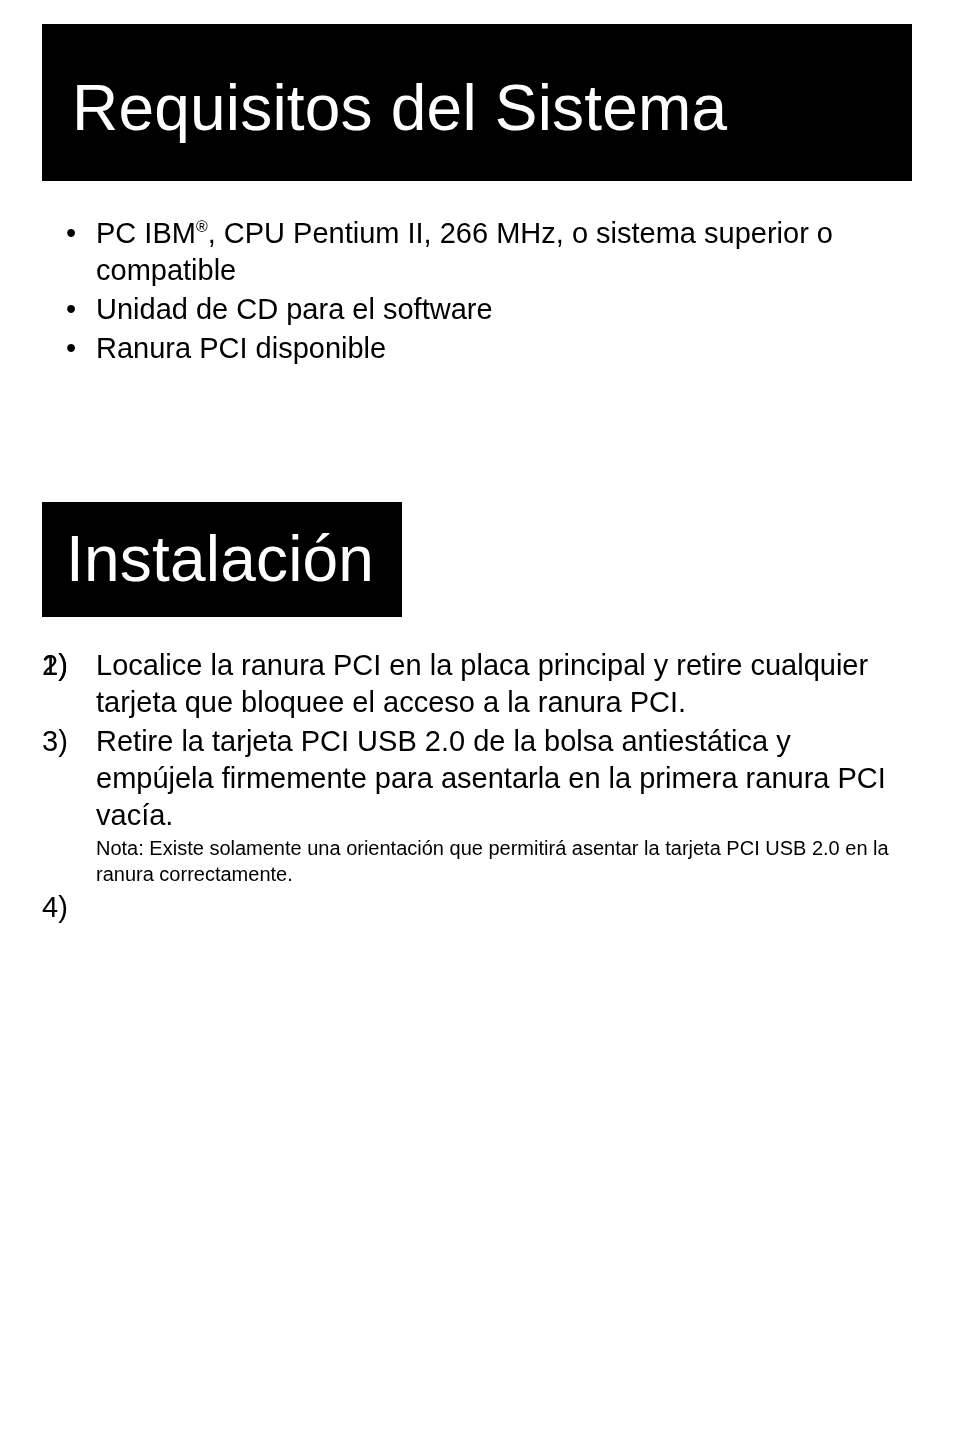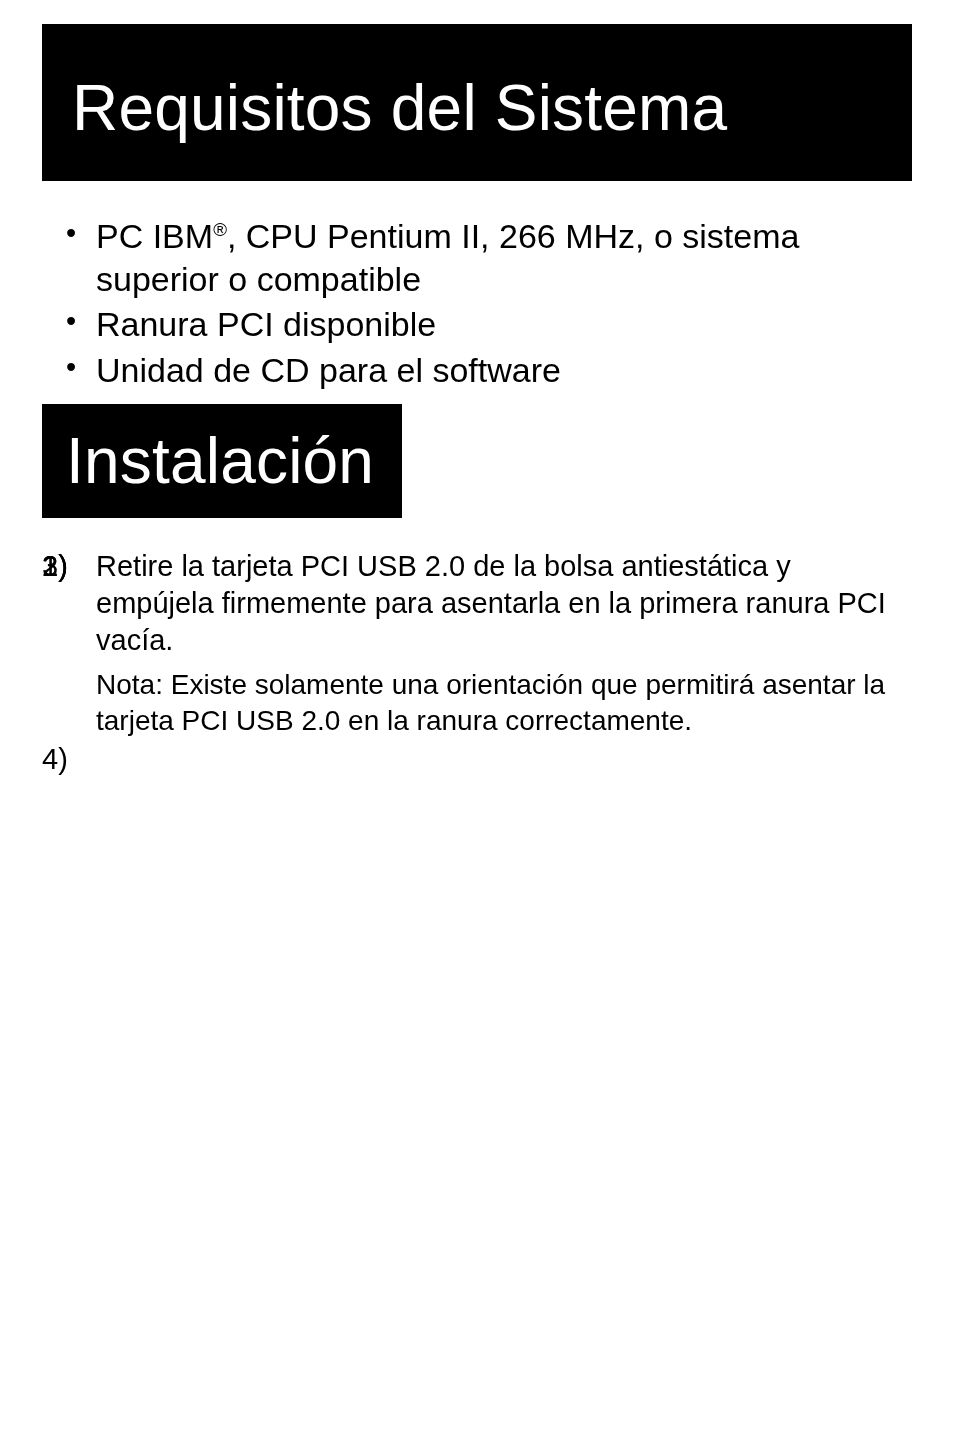--- a/index.html
+++ b/index.html
@@ -23,32 +23,33 @@
     box-sizing: border-box;
   }
   .heading-1 {
     padding: 50px 28px 38px 30px;
     font-size: 64px;
     line-height: 1.08;
     font-weight: 400;
     letter-spacing: 0.2px;
   }
   .heading-2 {
+    margin-top: 124px;
     padding: 20px 28px 20px 24px;
     display: inline-block;
     font-size: 64px;
     line-height: 1.16;
     font-weight: 400;
     letter-spacing: 0.2px;
   }
   .req-list {
     margin: 34px 0 12px 0;
     padding: 0;
     list-style: none;
-    font-size: 34px;
+    font-size: 29px;
     line-height: 1.27;
     font-weight: 400;
   }
   .req-list li {
     position: relative;
     padding-left: 54px;
     margin: 0 0 2px 0;
   }
   .req-list li::before {
     content: "•";
@@ -77,58 +78,59 @@
     padding-left: 54px;
     margin: 0 0 2px 0;
   }
   .steps li .num {
     position: absolute;
     left: 0;
     top: 0;
     width: 40px;
   }
   .note {
-    font-size: 28px;
+    font-size: 20px;
     line-height: 1.28;
     display: block;
-    margin-top: 8px;
+    margin-top: 2px;
   }
 </style>
 </head>
 <body>
 
 <div class="page">
 
   <div class="heading-block heading-1">
     <span>Requisitos del Sistema</span>
   </div>
 
   <ul class="req-list">
     <li>
       <span>PC IBM</span><span class="sup">®</span><span>, CPU Pentium II, 266 MHz, o sistema superior o compatible</span>
     </li>
     <li>
-      <span>Ranura PCI disponible</span><span class="sup"></span><span></span>
+      <span>Unidad de CD para el software</span><span class="sup"></span><span></span>
     </li>
     <li>
-      <span>Unidad de CD para el software</span><span class="sup"></span><span></span>
+      <span>Ranura PCI disponible</span><span class="sup"></span><span></span>
     </li>
   </ul>
 
   <div class="heading-block heading-2">
     <span>Instalación</span><br>
   </div>
 
   <ol class="steps">
     <li>
       <span class="num">1)</span>
       
     </li>
     <li>
       <span class="num">2)</span>
+      <span>Localice la ranura PCI en la placa principal y retire cualquier tarjeta que bloquee el acceso a la ranura PCI.</span>
       
     </li>
     <li>
       <span class="num">3)</span>
       <span>Retire la tarjeta PCI USB 2.0 de la bolsa antiestática y empújela firmemente para asentarla en la primera ranura PCI vacía.</span>
       <span class="note">Nota: Existe solamente una orientación que permitirá asentar la tarjeta PCI USB 2.0 en la ranura correctamente.</span>
     </li>
     <li>
       <span class="num">4)</span>
       

